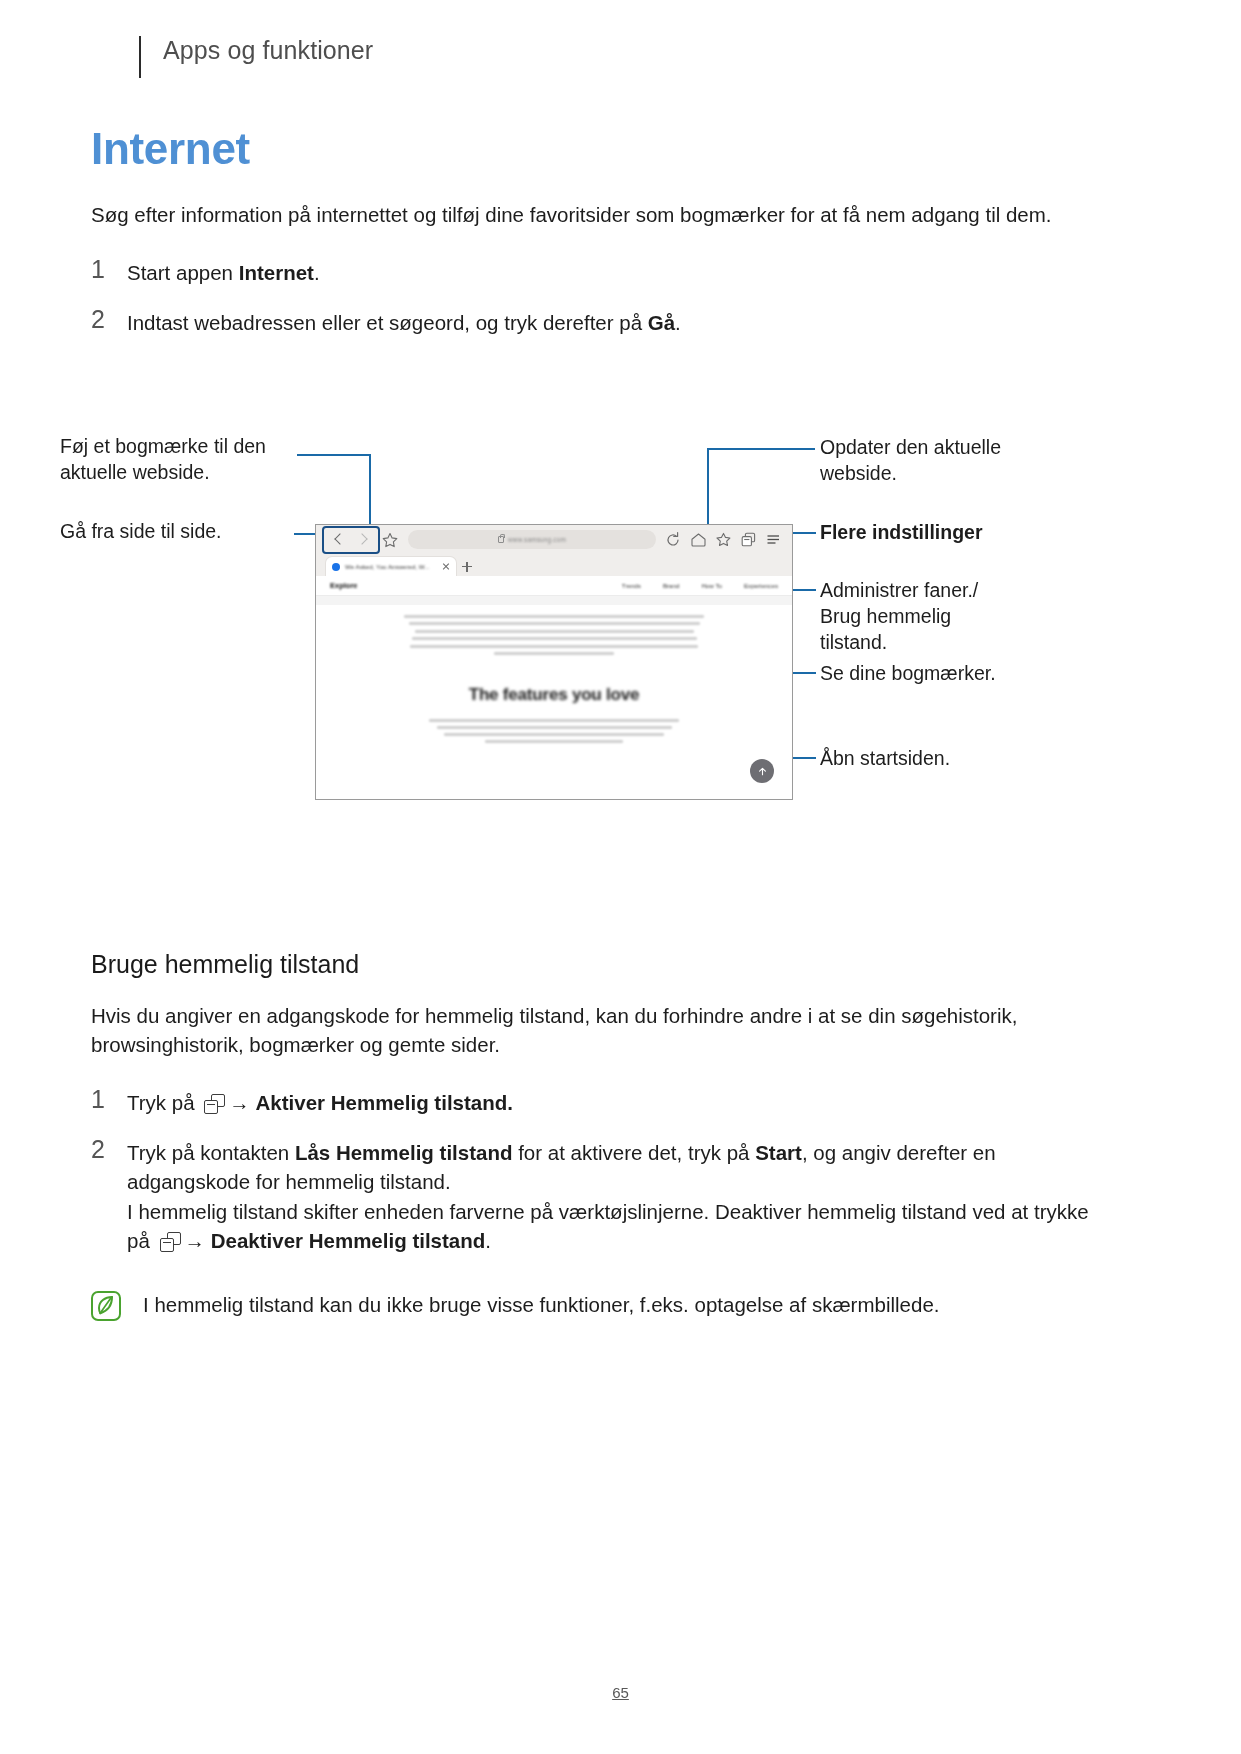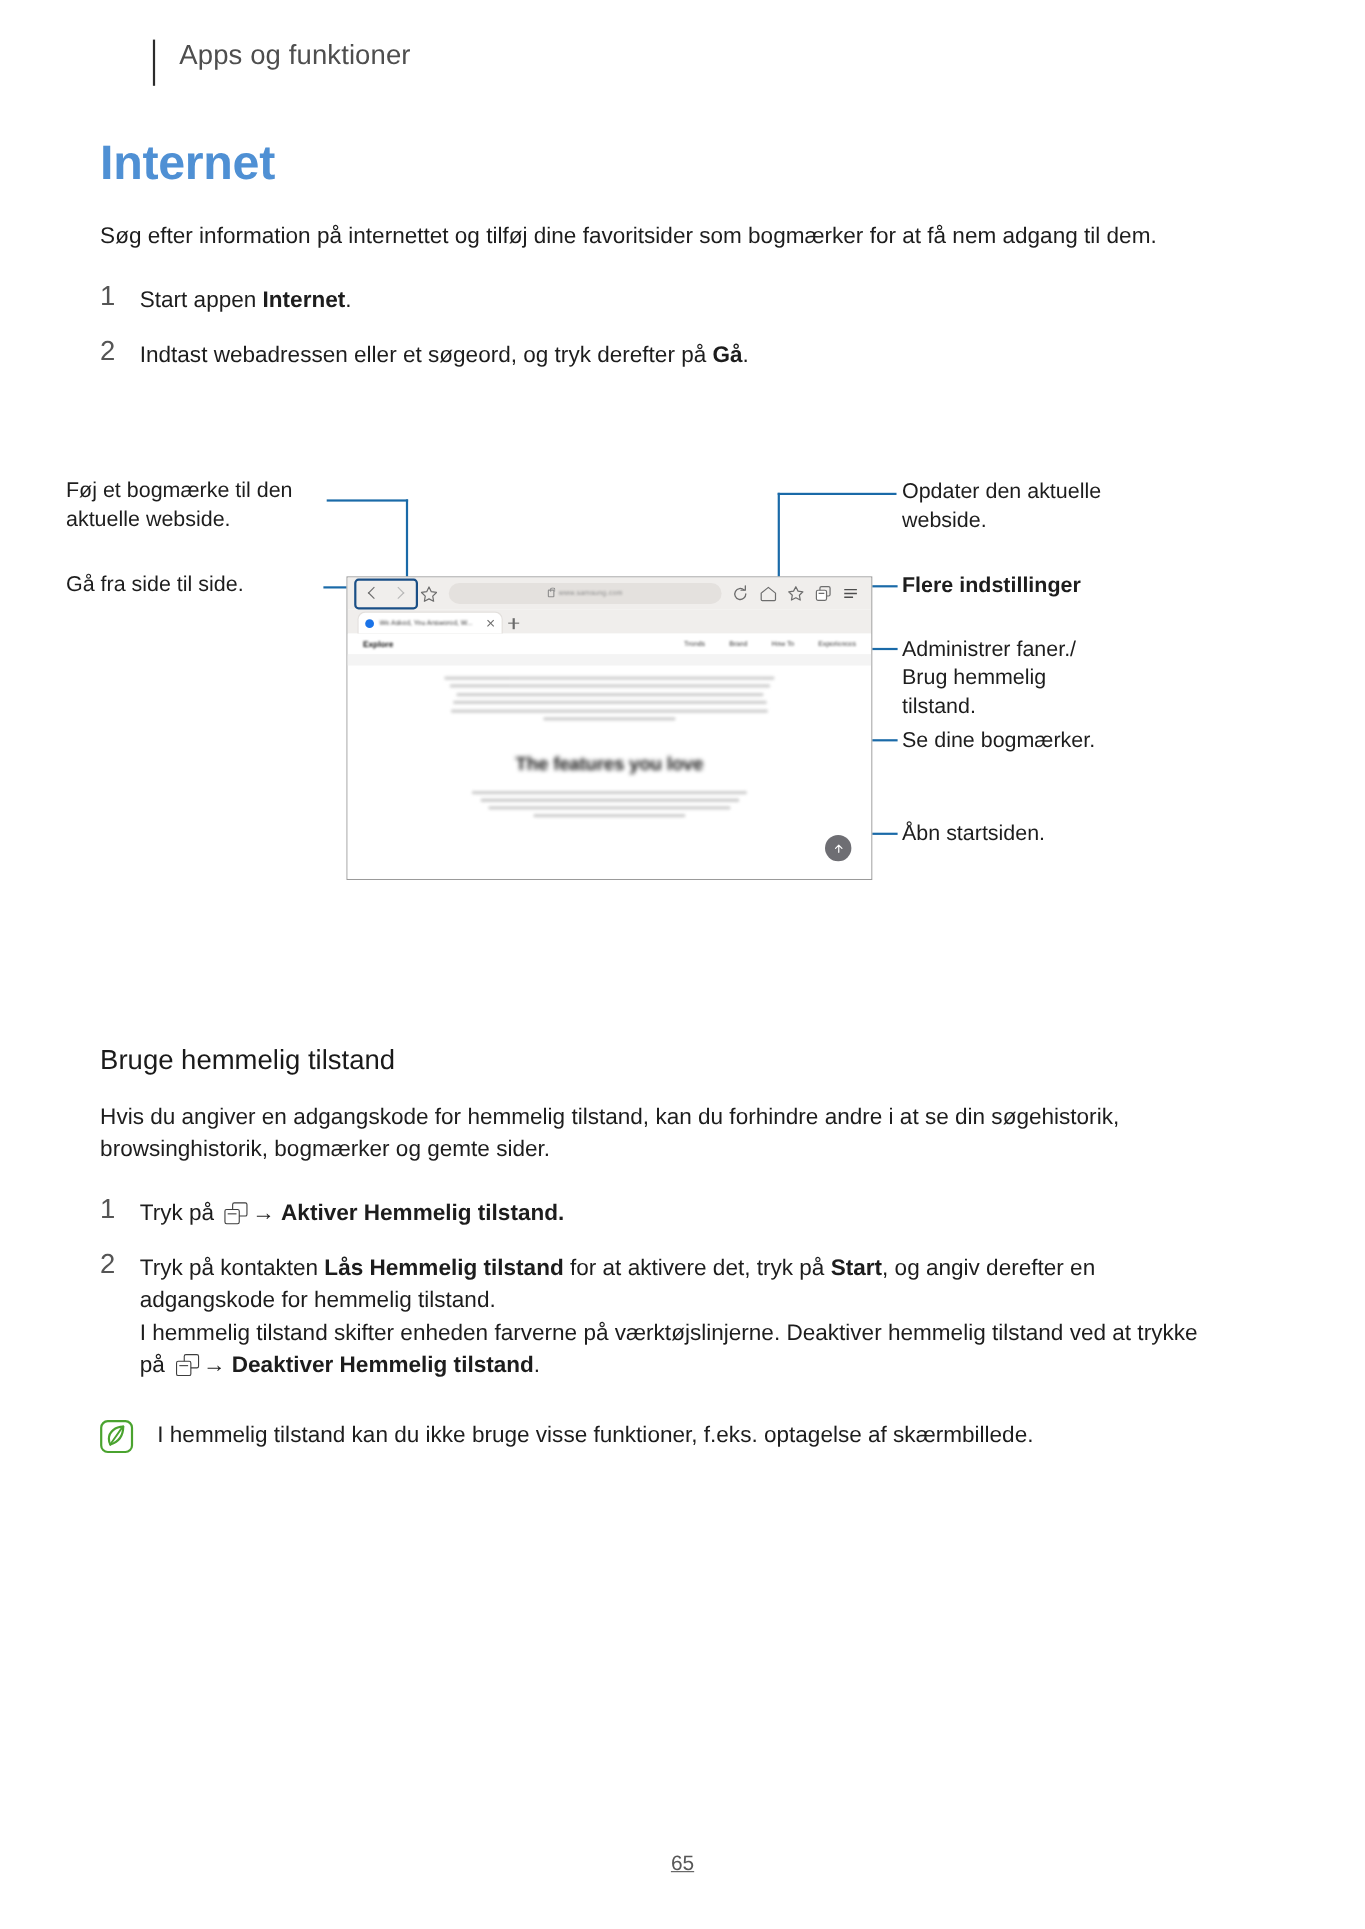--- a/index.html
+++ b/index.html
@@ -226,21 +226,21 @@
 
   
   .tb-icons{
     display:flex; align-items:center; gap:4px;
   }
   .tb-btn{ width:21px; height:21px; position:relative; }
 
   
   .folio{
     position:absolute; left:0; right:0; top:1684px;
-    text-align:center; font-size:19px; color:#585858;text-decoration:underline;
+    text-align:center; font-size:15px; color:#585858;text-decoration:underline;
   }
 </style>
 </head>
 <body>
 
 <div class="page-header">
   <div class="header-rule"></div>
   <div class="header-title">Apps og funktioner</div>
 </div>
 

